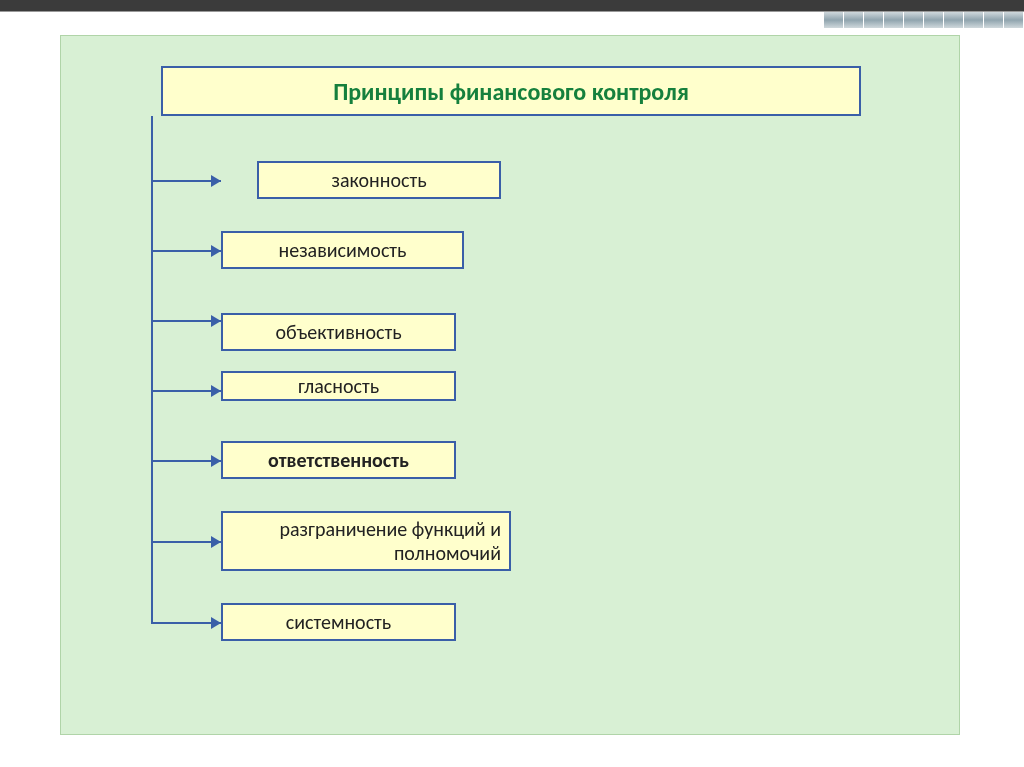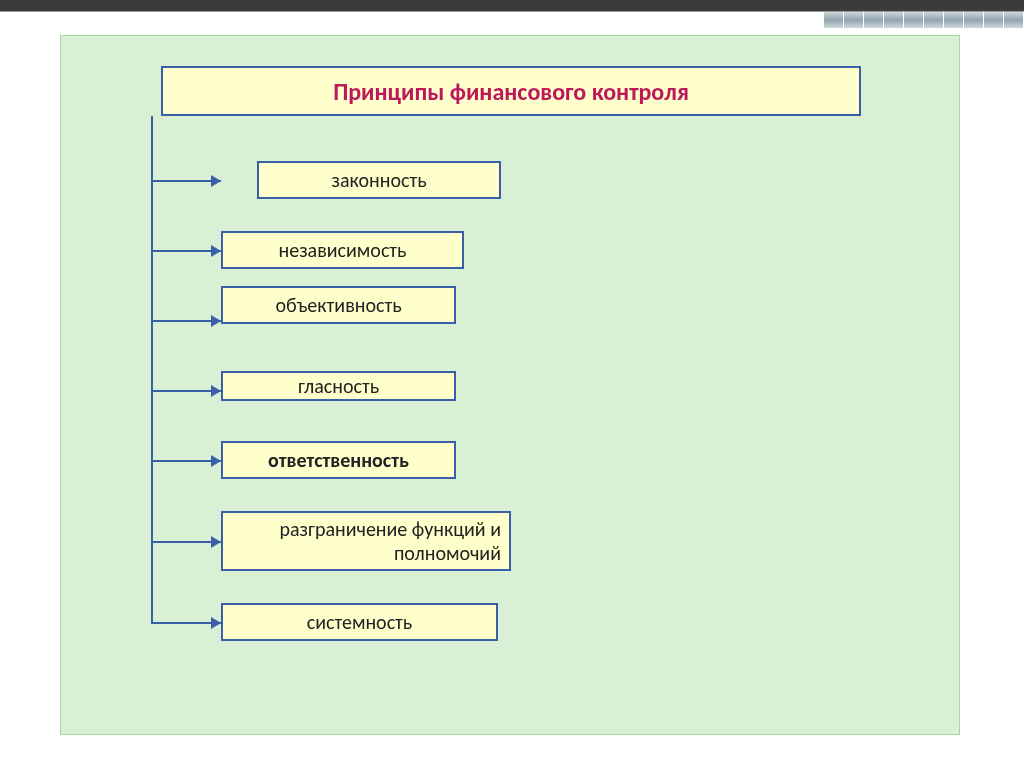--- a/index.html
+++ b/index.html
@@ -49,21 +49,21 @@
       top: 30px;
       width: 700px;
       height: 50px;
       background: #ffffcc;
       border: 2px solid #3a5fa8;
       display: flex;
       align-items: center;
       justify-content: center;
       font-size: 24px;
       font-weight: bold;
-      color: #be185d;
+      color: #15803d;
     }
     .vline {
       position: absolute;
       left: 90px;
       top: 80px;
       width: 2px;
       height: 560px;
       background: #3a5fa8;
     }
     .item-box {
@@ -115,23 +115,23 @@
 
 <div class="main-panel">
   <div class="title-box">Принципы финансового контроля</div>
   <div class="vline" style="height: 507px;"></div>
   <div id="items-container">
       <div class="arrow" style="top: 144px;"></div>
       <div class="item-box" style="top: 125px; width: 244px; height: 38px; margin-left: 36px;">законность</div>
       <div class="arrow" style="top: 214px;"></div>
       <div class="item-box" style="top: 195px; width: 243px; height: 38px;">независимость</div>
       <div class="arrow" style="top: 284px;"></div>
-      <div class="item-box" style="top: 250px; width: 235px; height: 38px;">объективность</div>
+      <div class="item-box" style="top: 277px; width: 235px; height: 38px;">объективность</div>
       <div class="arrow" style="top: 354px;"></div>
       <div class="item-box" style="top: 335px; width: 235px; height: 30px; text-align: center;">гласность</div>
       <div class="arrow" style="top: 424px;"></div>
       <div class="item-box" style="top: 405px; width: 235px; height: 38px; font-weight: bold;">ответственность</div>
       <div class="arrow" style="top: 505px;"></div>
       <div class="item-box" style="top: 475px; width: 290px; height: 60px; text-align: right;">разграничение функций и полномочий</div>
       <div class="arrow" style="top: 586px;"></div>
-      <div class="item-box" style="top: 567px; width: 277px; height: 38px;">системность</div>
+      <div class="item-box" style="top: 567px; width: 235px; height: 38px;">системность</div>
     </div>
 </div>
 
 </body></html>

